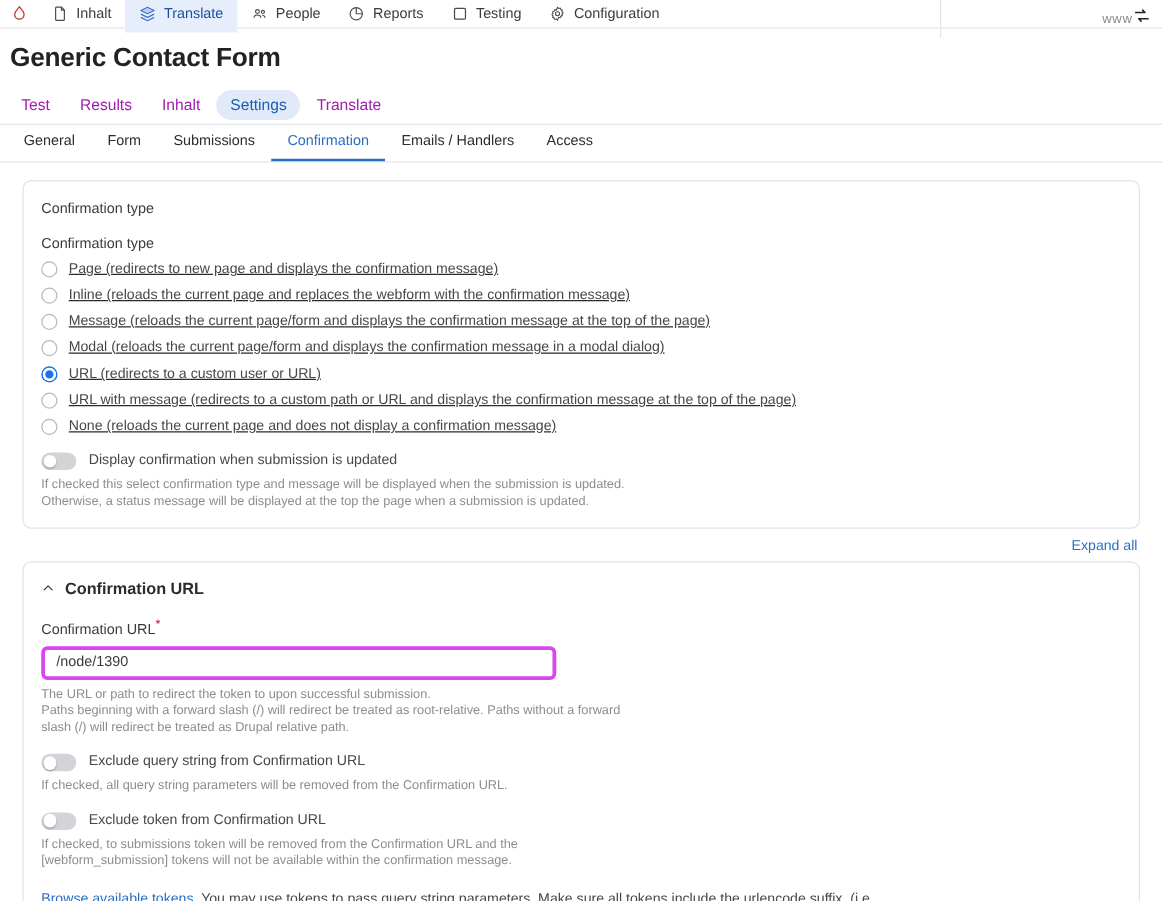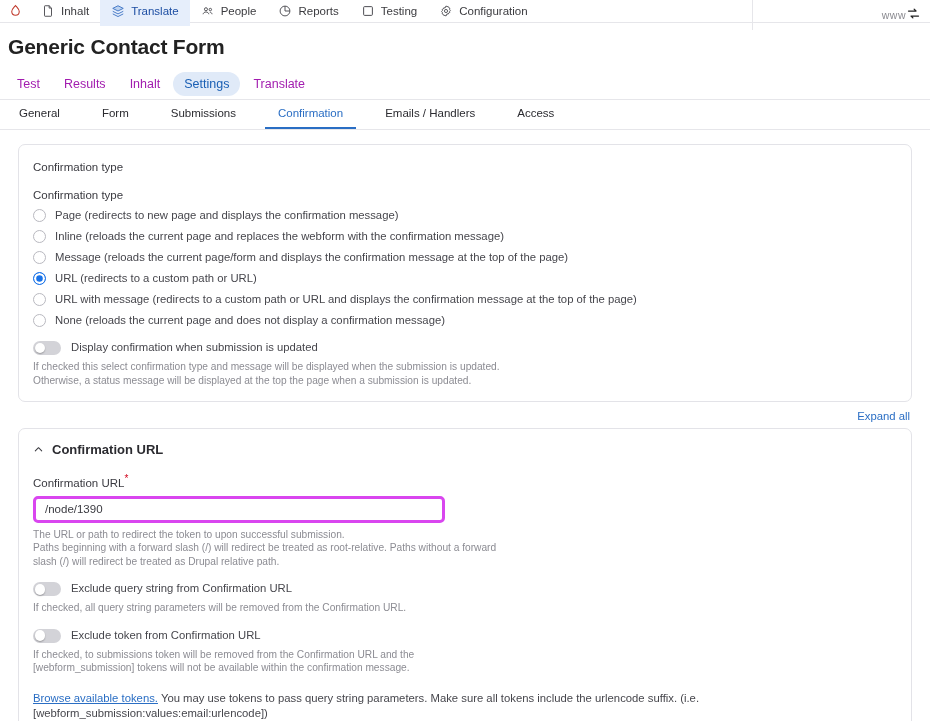--- a/index.html
+++ b/index.html
@@ -75,21 +75,21 @@
     color: #a21caf;
     cursor: pointer;
     line-height: 16px;
   }
   .ptab.active { background: #e0eaf8; color: #1a5fb4; }
 
   
   .secondary-tabs {
     display: flex;
     align-items: flex-end;
-    gap: 16px;
+    gap: 0px;
     padding: 0 6px;
     height: 30px;
     border-bottom: 1px solid #e6e6ea;
   }
   .stab {
     font-size: 11.5px;
     color: #2b2b30;
     padding: 6px 13px 7px 13px;
     cursor: pointer;
     border-bottom: 2px solid transparent;
@@ -118,20 +118,21 @@
   }
   .req { color: #d0021b; font-size: 10px; vertical-align: super; }
 
   
   .radio-row {
     display: flex;
     align-items: center;
     gap: 9px;
     margin-bottom: 7px;
     cursor: pointer;
+    text-decoration: underline;
   }
   .radio {
     width: 13px; height: 13px;
     border-radius: 50%;
     border: 1.3px solid #b9b9c0;
     background: #fff;
     flex: 0 0 auto;
     position: relative;
   }
   .radio.checked {
@@ -348,22 +349,26 @@
     </div>
     <div class="radio-row">
       <span class="radio"></span>
       <span class="radio-label">Inline (reloads the current page and replaces the webform with the confirmation message)</span>
     </div>
     <div class="radio-row">
       <span class="radio"></span>
       <span class="radio-label">Message (reloads the current page/form and displays the confirmation message at the top of the page)</span>
     </div>
     <div class="radio-row">
+      <span class="radio"></span>
+      <span class="radio-label">Modal (reloads the current page/form and displays the confirmation message in a modal dialog)</span>
+    </div>
+    <div class="radio-row">
       <span class="radio checked"></span>
-      <span class="radio-label">URL (redirects to a custom path or URL)</span>
+      <span class="radio-label">URL (redirects to a custom user or URL)</span>
     </div>
     <div class="radio-row">
       <span class="radio"></span>
       <span class="radio-label">URL with message (redirects to a custom path or URL and displays the confirmation message at the top of the page)</span>
     </div>
     <div class="radio-row">
       <span class="radio"></span>
       <span class="radio-label">None (reloads the current page and does not display a confirmation message)</span>
     </div>
 

